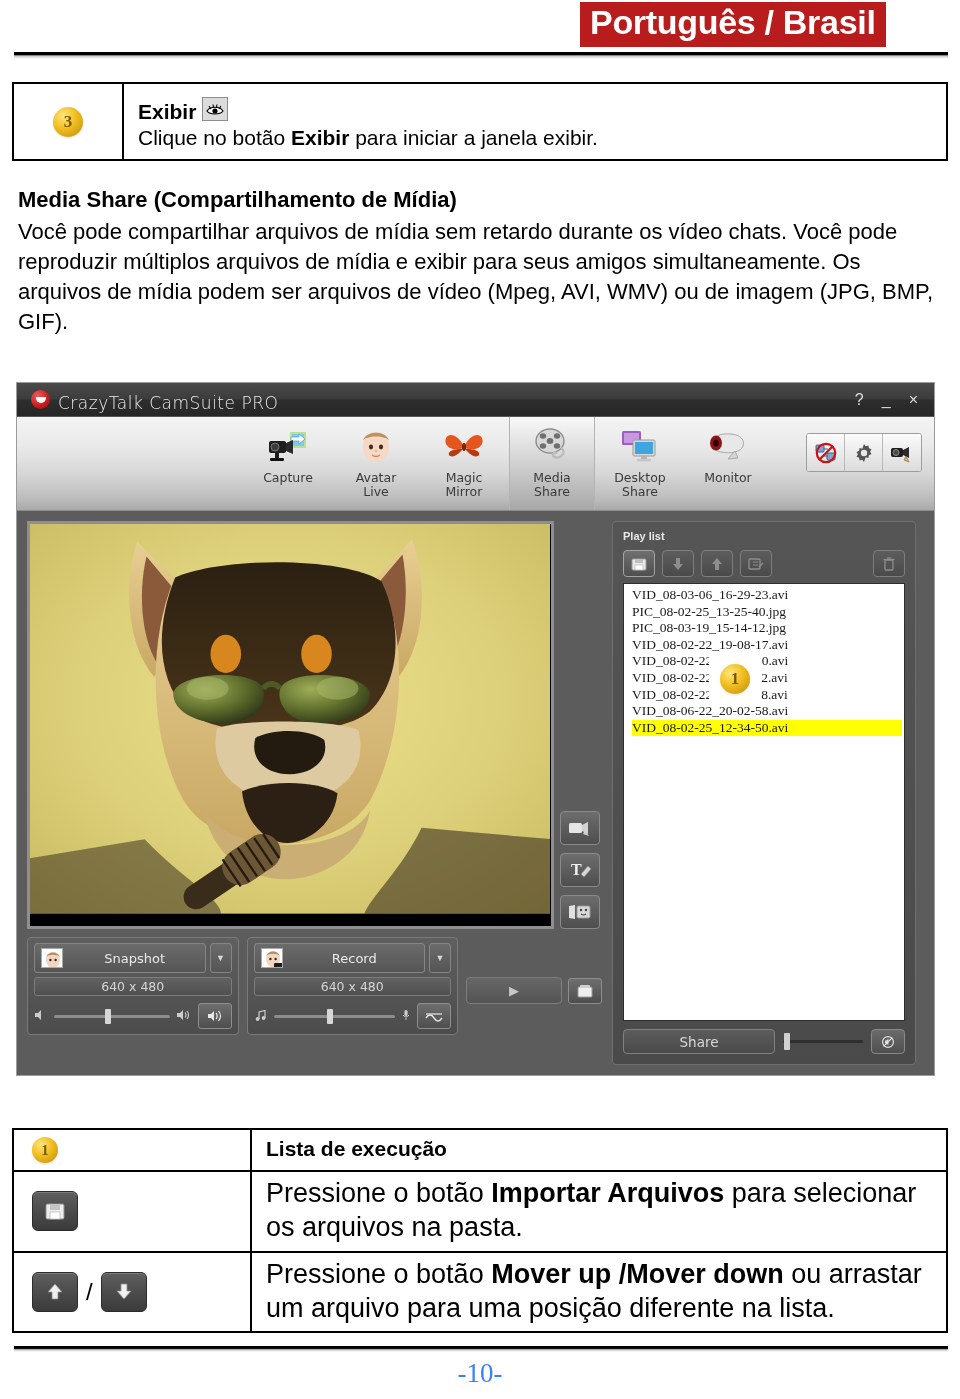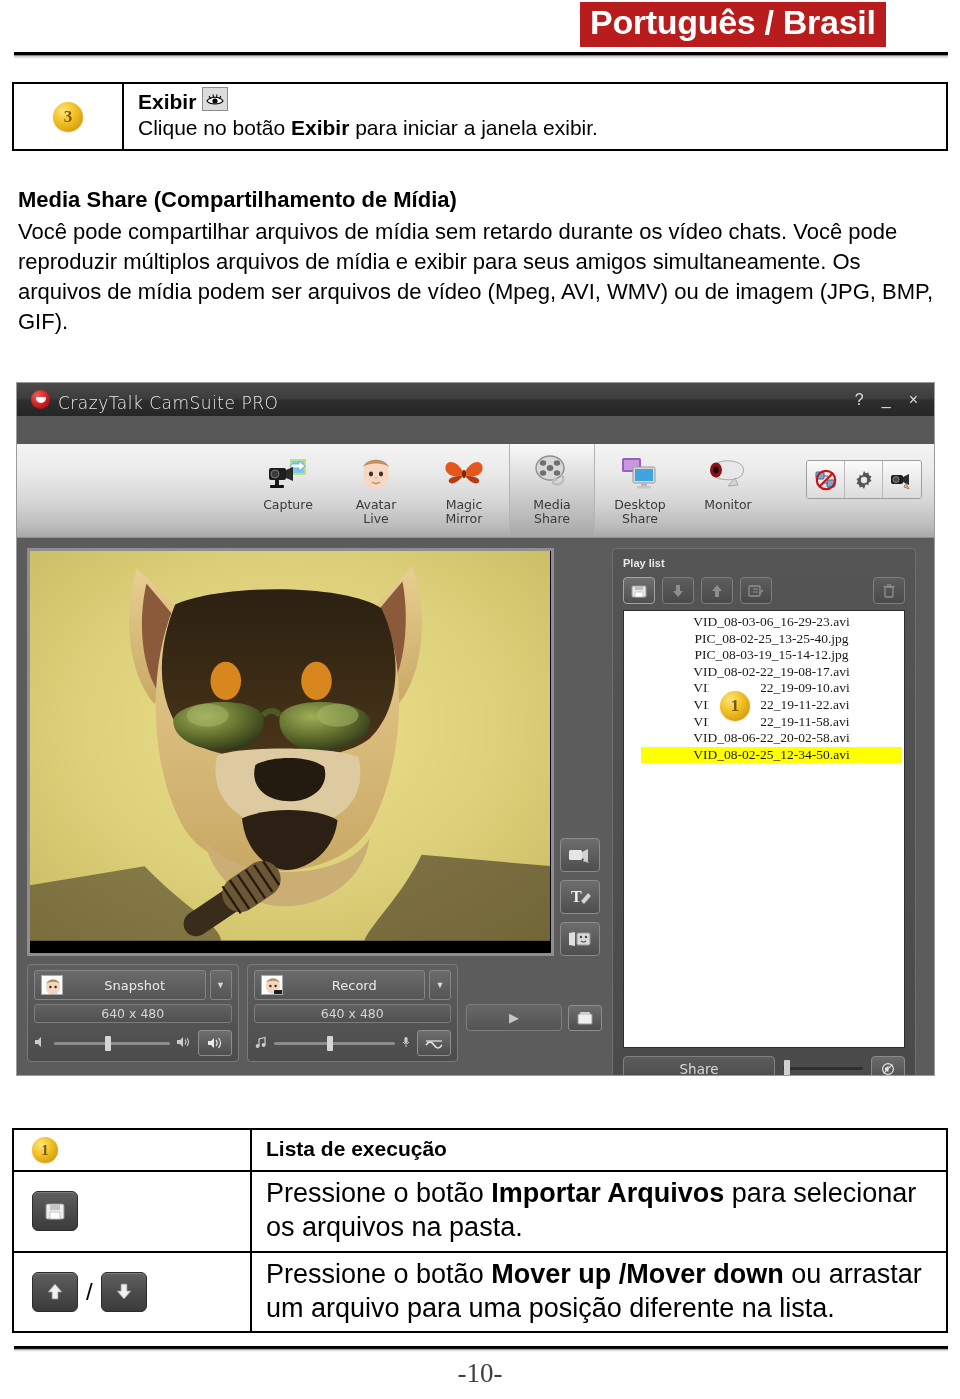--- a/index.html
+++ b/index.html
@@ -32,21 +32,21 @@
     position: absolute; top: 82px; left: 12px;
     width: 936px; border: 2px solid #000;
     background: #fff;
     display: flex;
   }
   .step-icon-cell {
     width: 110px; border-right: 2px solid #000;
     display: flex; align-items: center; justify-content: center;
     padding: 10px 0;
   }
-  .step-text-cell { flex: 1; padding: 6px 10px 8px 14px; }
+  .step-text-cell { flex: 1; padding: 16px 10px 8px 14px; }
   .step-title {
     font-size: 21px; font-weight: bold; color:#000;
     display: flex; align-items: center; gap: 6px;
     line-height: 1.15;
   }
   .step-desc { font-size: 21px; color:#000; line-height:1.25; margin-top: 1px; }
   .step-desc b { font-weight: bold; }
 
   
   .badge {
@@ -99,21 +99,20 @@
     font-family: "DejaVu Sans", sans-serif;
     margin-top: 6px;
   }
   .win-ctrls { margin-left:auto; display:flex; align-items:center; gap:18px; padding-right:6px; }
   .win-btn { color:#dcdcdc; font-size:16px; line-height:1; cursor:pointer; }
 
   .app-toolbar {
     height: 94px; width: 100%; position: relative;
     background: linear-gradient(to bottom,#f4f4f4 0%,#eaeaea 30%,#d6d6d6 62%,#bcbcbc 88%,#a9a9a9 100%);
     border-bottom: 1px solid #8e8e8e;
-    margin-top: 27px;
   }
   .tool-items { display:flex; align-items:flex-end; height:100%; padding-left: 228px; gap: 2px; }
   .tool-item {
     width: 86px; height: 100%; display:flex; flex-direction:column;
     align-items:center; justify-content:flex-start; padding-top: 6px;
     font-size: 12.5px; color:#3a3a3a; line-height:1.12; text-align:center;
     font-family:"DejaVu Sans", sans-serif;
   }
   .tool-item.active {
     background: linear-gradient(to bottom,#f9f9f9 0%,#d9d9d9 40%,#a8a8a8 100%);
@@ -198,21 +197,21 @@
   .pl-title { color:#e8e8e8; font-size:11px; font-weight:bold; font-family:Liberation Sans, sans-serif; margin-bottom: 8px;}
   .pl-toolbar { display:flex; align-items:center; gap:7px; margin-bottom: 6px; }
   .pl-btn {
     width: 32px; height: 27px; border-radius:4px; border:1px solid #7d7d7d;
     background: linear-gradient(to bottom,#5d5d5d,#4a4a4a); display:flex; align-items:center; justify-content:center;
   }
   .pl-btn.enabled { background: linear-gradient(to bottom,#6f6f6f,#4f4f4f); border-color:#a3a3a3; }
   .pl-spacer { flex:1; }
   .pl-listbox {
     background: #fff; border:1px solid #2e2e2e; flex:1; min-height: 280px;
-    padding: 3px 2px 2px 17px; overflow:hidden;text-align:center;
+    padding: 3px 2px 2px 8px; overflow:hidden;
   }
   .pl-item {
     font-family: "Liberation Serif", serif;
     font-size: 13.5px; color:#1a1a1a; line-height: 1.23; white-space: nowrap;
   }
   .pl-item.sel { background: #ffff00; }
 
   .pl-bottom { margin-top: 8px; display:flex; align-items:center; gap:8px; }
   .share-btn {
     flex: 0 0 152px; height: 25px; border-radius:4px; border:1px solid #808080;
@@ -256,21 +255,21 @@
   }
   .slash { font-size: 24px; color:#000; font-weight: 300; padding: 0 2px; }
 
   
   .footer-rule {
     position: absolute; top: 1346px; left: 14px; width: 934px; height: 6px;
     background: linear-gradient(to bottom,#000 0%,#000 40%,#8a8a8a 52%,#d8d8d8 70%,#ffffff 100%);
   }
   .page-num {
     position: absolute; top: 1358px; left: 0; width: 960px; text-align:center;
-    font-family: "Liberation Serif", serif; font-size: 27px; color:#404040;
+    font-family: "Liberation Serif", serif; font-size: 27px; color:#3b82f6;
   }
 </style>
 </head>
 <body>
 
 <div class="page">
 
   <div class="lang-banner">Português / Brasil</div>
   <div class="header-rule"></div>
 

